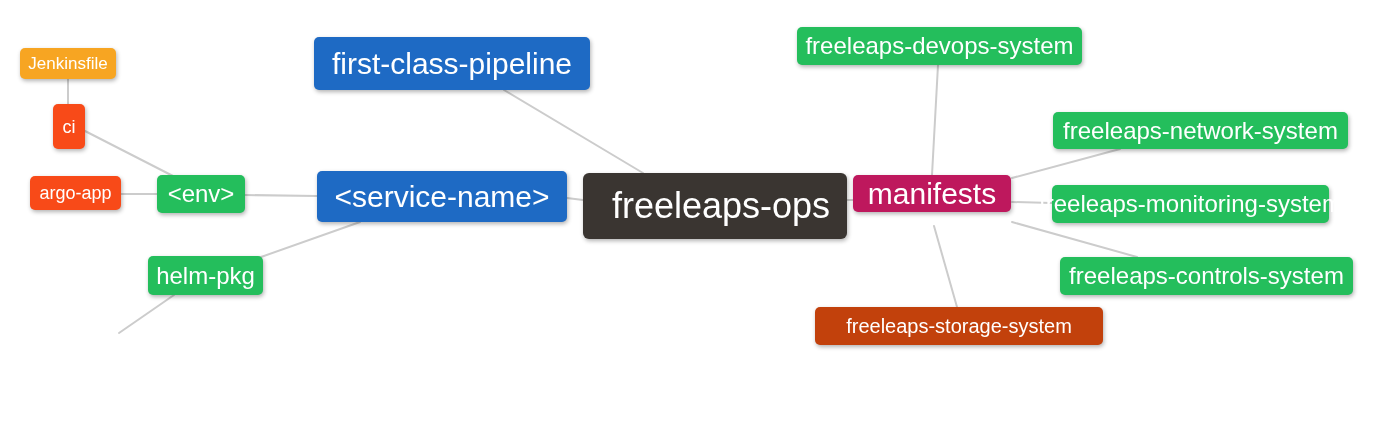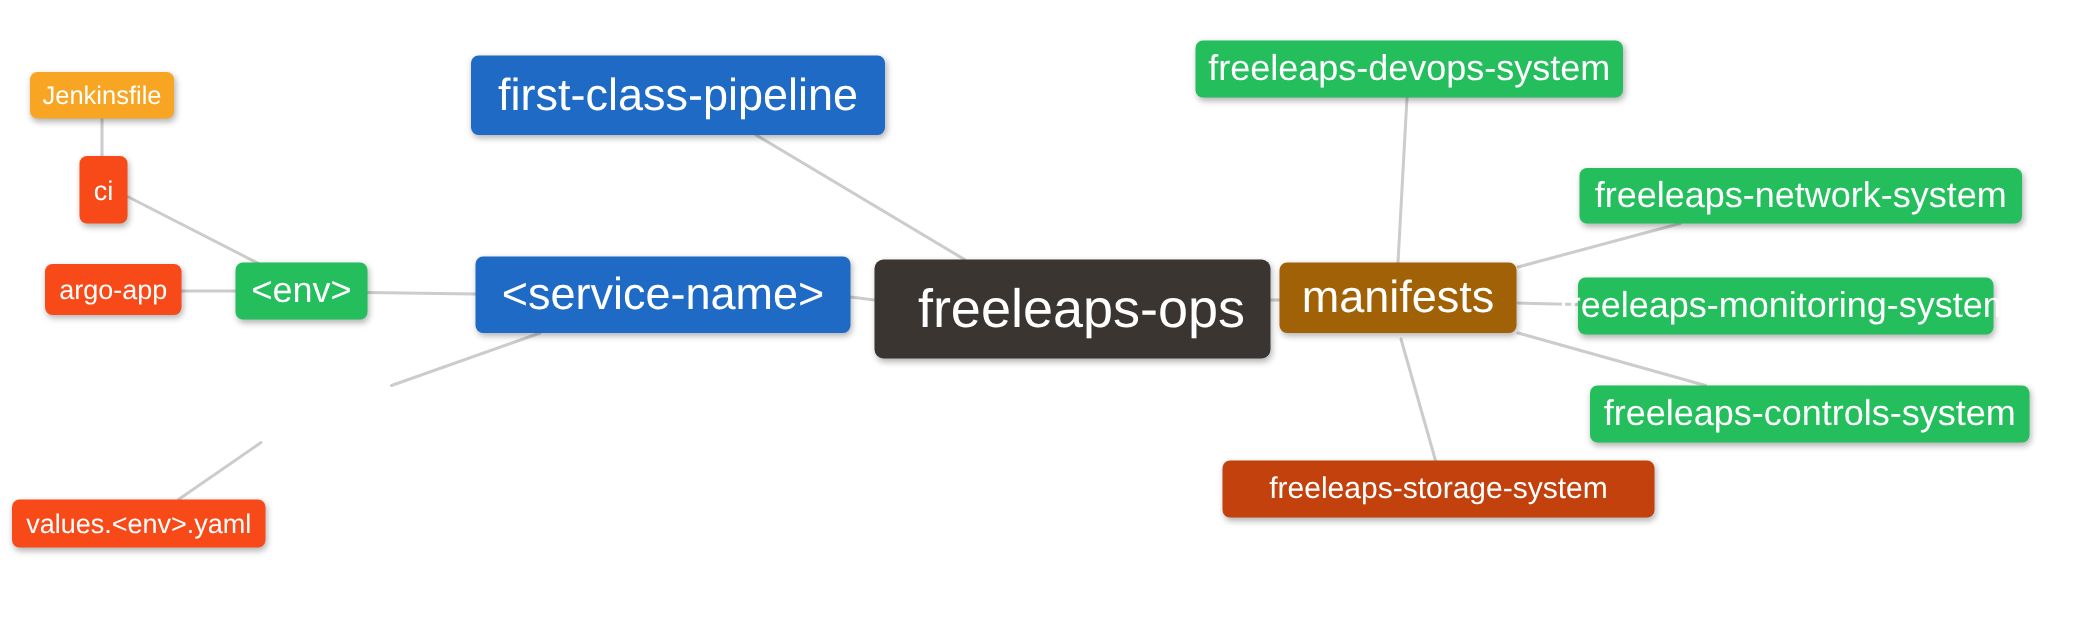--- a/index.html
+++ b/index.html
@@ -56,24 +56,24 @@
       <line x1="1012" y1="202" x2="1052" y2="203" stroke="#cccccc" stroke-width="2" stroke-linecap="round"></line>
       <line x1="1012" y1="222" x2="1137" y2="257" stroke="#cccccc" stroke-width="2" stroke-linecap="round"></line>
       <line x1="934" y1="226" x2="957" y2="307" stroke="#cccccc" stroke-width="2" stroke-linecap="round"></line>
       <line x1="360" y1="222" x2="261" y2="257" stroke="#cccccc" stroke-width="2" stroke-linecap="round"></line>
       <line x1="174" y1="295" x2="119" y2="333" stroke="#cccccc" stroke-width="2" stroke-linecap="round"></line>
     </svg>
 
   <div class="node big" style="left: 583px; top: 173px; width: 264px; height: 66px; font-size: 36px; background: rgb(58, 53, 49); padding-left: 12px;">freeleaps-ops</div>
   <div class="node" style="left: 314px; top: 37px; width: 276px; height: 53px; font-size: 30px; background: rgb(30, 106, 196);">first-class-pipeline</div>
   <div class="node" style="left: 317px; top: 171px; width: 250px; height: 51px; font-size: 30px; background: rgb(30, 106, 196);">&lt;service-name&gt;</div>
-  <div class="node" style="left: 853px; top: 175px; width: 158px; height: 47px; font-size: 30px; background: #a16207;">manifests</div>
+  <div class="node" style="left: 853px; top: 175px; width: 158px; height: 37px; font-size: 30px; background: #be185d;">manifests</div>
   <div class="node" style="left: 157px; top: 175px; width: 88px; height: 38px; font-size: 24px; background: rgb(36, 190, 92);">&lt;env&gt;</div>
+  <div class="node" style="left: 148px; top: 256px; width: 115px; height: 39px; font-size: 24px; background: rgb(36, 190, 92);">helm-pkg</div>
   <div class="node" style="left: 797px; top: 27px; width: 285px; height: 38px; font-size: 24px; background: rgb(36, 190, 92);">freeleaps-devops-system</div>
   <div class="node" style="left: 1053px; top: 112px; width: 295px; height: 37px; font-size: 24px; background: rgb(36, 190, 92);">freeleaps-network-system</div>
   <div class="node" style="left: 1052px; top: 185px; width: 277px; height: 38px; font-size: 24px; background: rgb(36, 190, 92);">freeleaps-monitoring-system</div>
   <div class="node" style="left: 1060px; top: 257px; width: 293px; height: 38px; font-size: 24px; background: rgb(36, 190, 92);">freeleaps-controls-system</div>
   <div class="node" style="left: 815px; top: 307px; width: 288px; height: 38px; font-size: 20px; background: #c2410c;">freeleaps-storage-system</div>
   <div class="node" style="left: 53px; top: 104px; width: 32px; height: 45px; font-size: 18px; background: rgb(248, 74, 24);">ci</div>
   <div class="node" style="left: 30px; top: 176px; width: 91px; height: 34px; font-size: 18px; background: rgb(248, 74, 24);">argo-app</div>
-  <div class="node" style="left: 8px; top: 333px; width: 169px; height: 32px; font-size: 18px; background: rgb(248, 74, 24);">values.&lt;env&gt;.yaml</div>
   <div class="node" style="left: 20px; top: 26px; width: 96px; height: 31px; font-size: 17px; background: rgb(247, 165, 34); margin-top: 22px;">Jenkinsfile</div>
 </div>
 
 </body></html>

